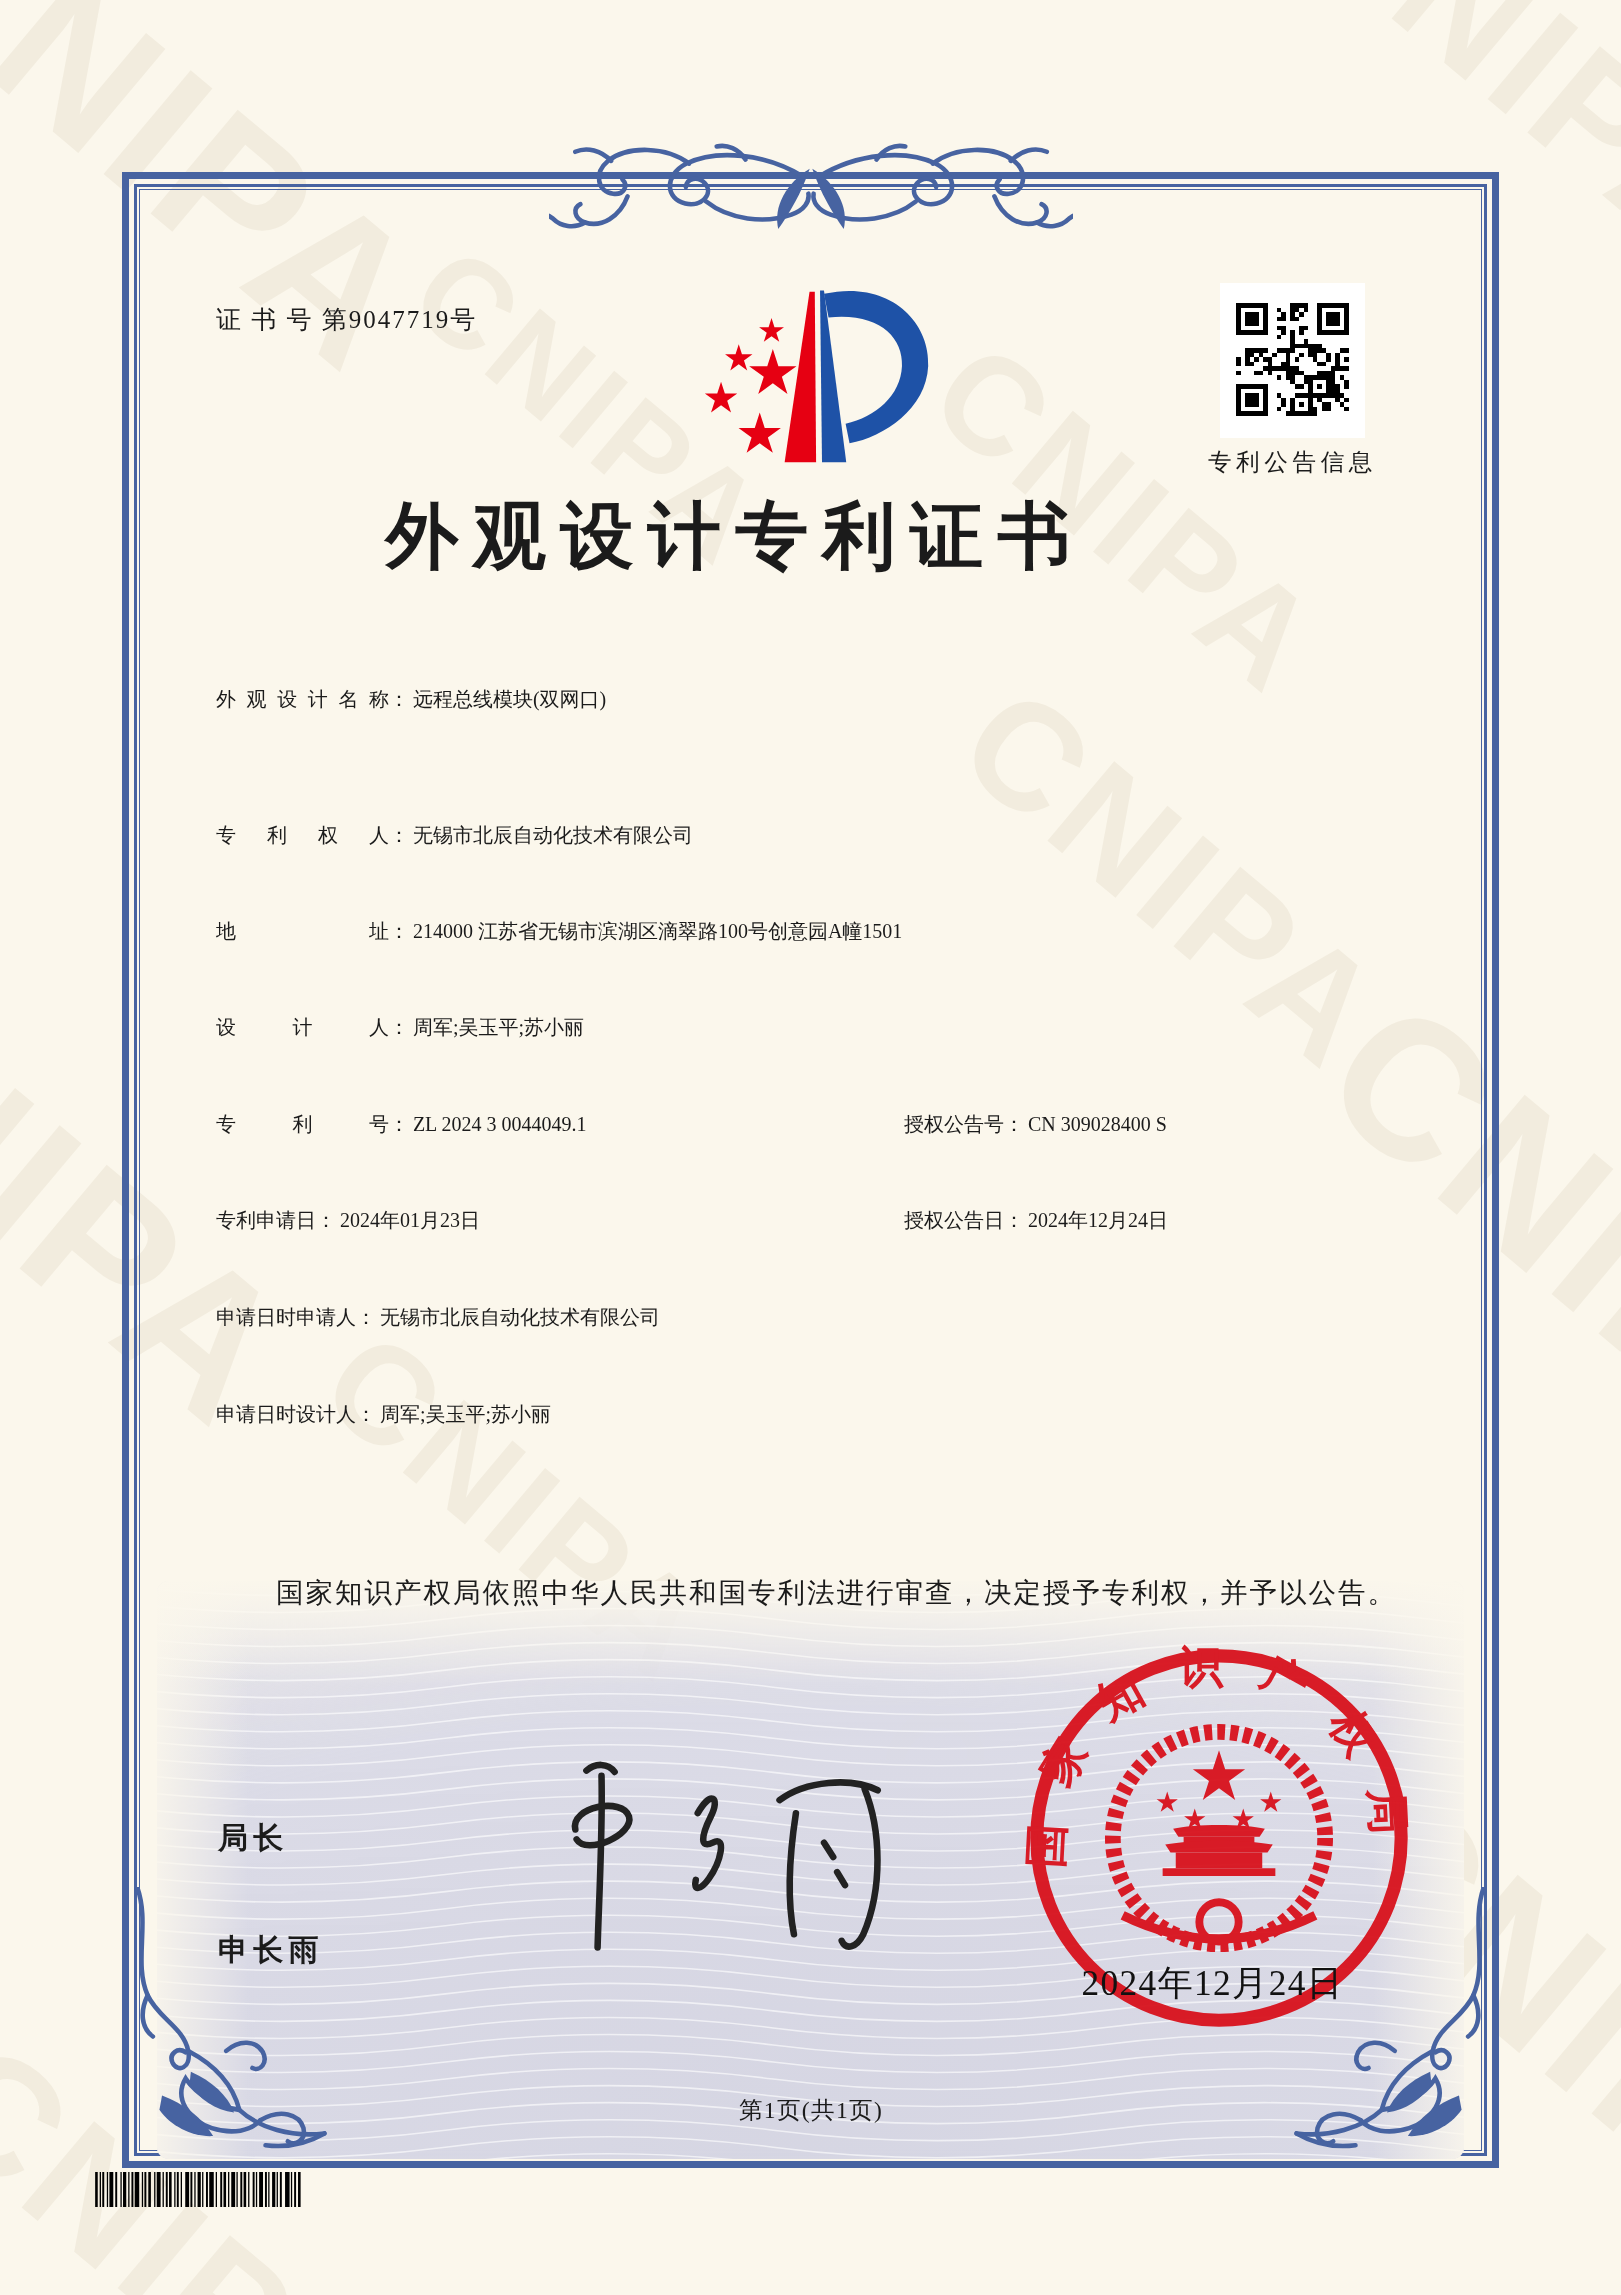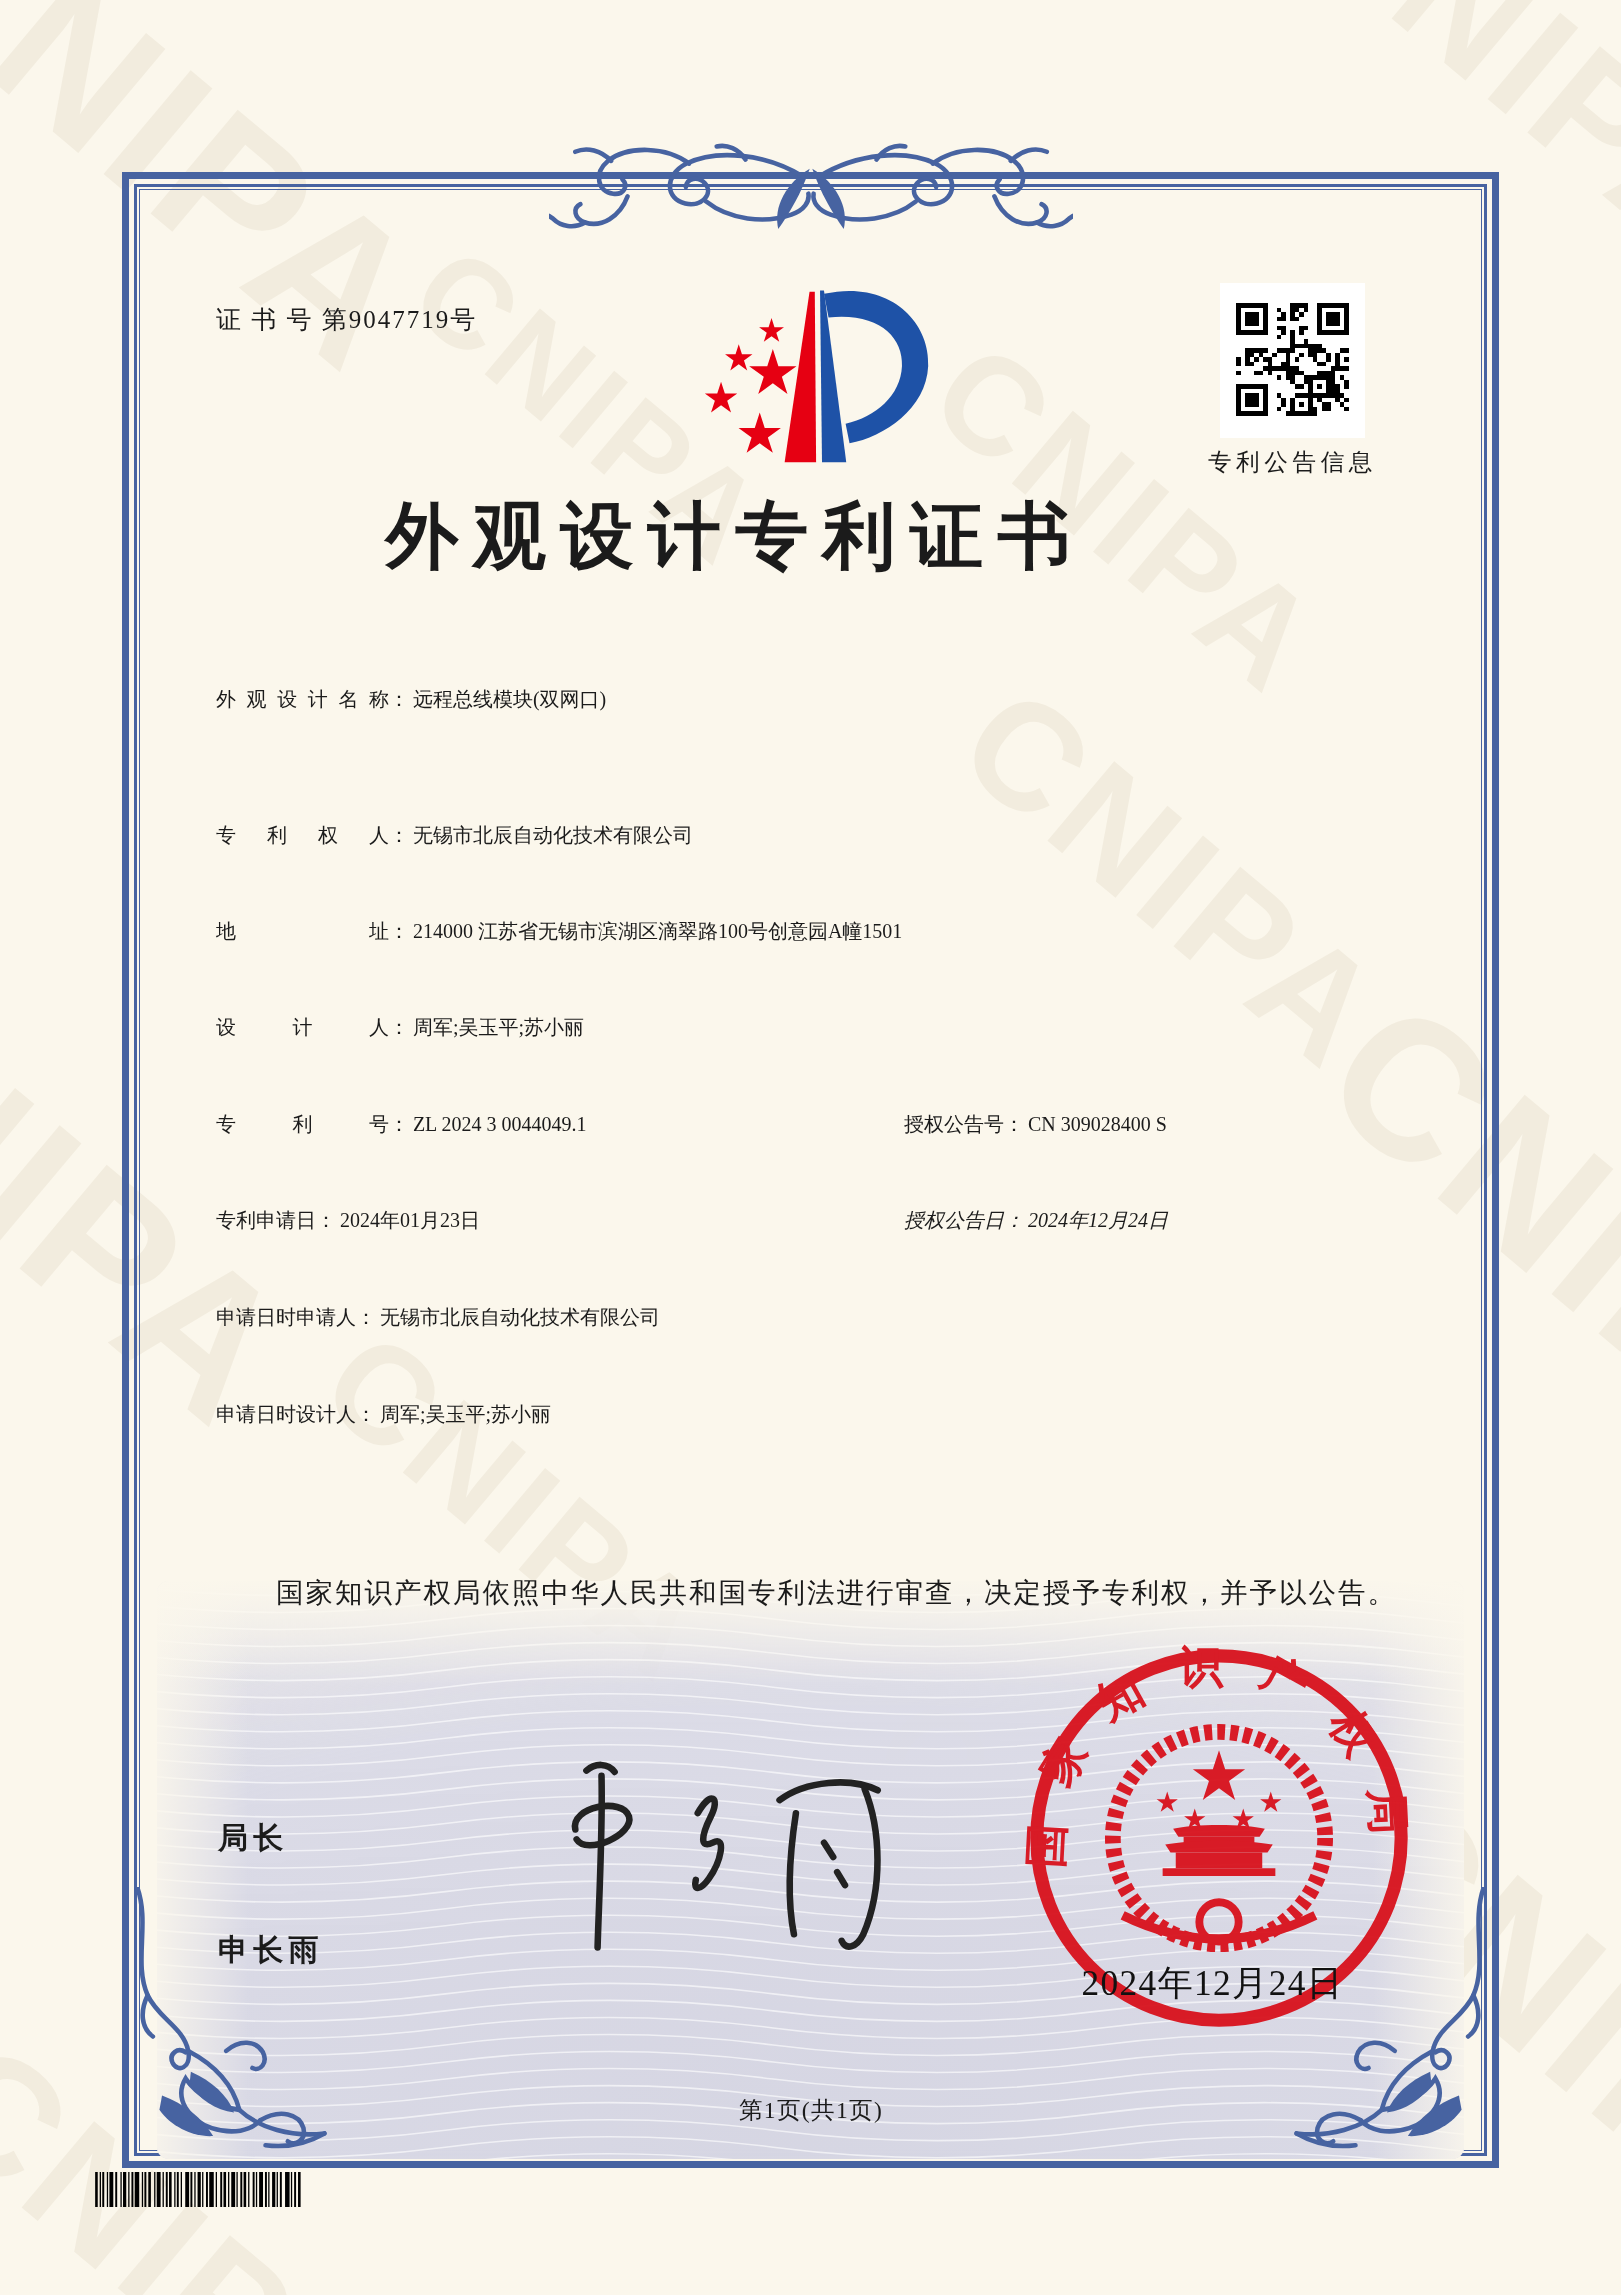--- a/index.html
+++ b/index.html
@@ -399,21 +399,21 @@
   </div>
   <div class="abs field-row" style="left:216px; top:1105px;">
     <span class="flabel w6">专利号</span><span class="colon">：</span><span class="fvalue">ZL 2024 3 0044049.1</span>
   </div>
   <div class="abs field-row" style="left:904px; top:1105px;">
     <span class="flabel">授权公告号</span><span class="colon">：</span><span class="fvalue">CN 309028400 S</span>
   </div>
   <div class="abs field-row" style="left:216px; top:1201px;">
     <span class="flabel">专利申请日</span><span class="colon">：</span><span class="fvalue">2024年01月23日</span>
   </div>
-  <div class="abs field-row" style="left:904px; top:1201px;font-style:italic;">
+  <div class="abs field-row" style="left:904px; top:1201px;">
     <span class="flabel">授权公告日</span><span class="colon">：</span><span class="fvalue">2024年12月24日</span>
   </div>
   <div class="abs field-row" style="left:216px; top:1298px;">
     <span class="flabel">申请日时申请人</span><span class="colon">：</span><span class="fvalue">无锡市北辰自动化技术有限公司</span>
   </div>
   <div class="abs field-row" style="left:216px; top:1395px;">
     <span class="flabel">申请日时设计人</span><span class="colon">：</span><span class="fvalue">周军;吴玉平;苏小丽</span>
   </div>
 
   <div class="abs statement">

